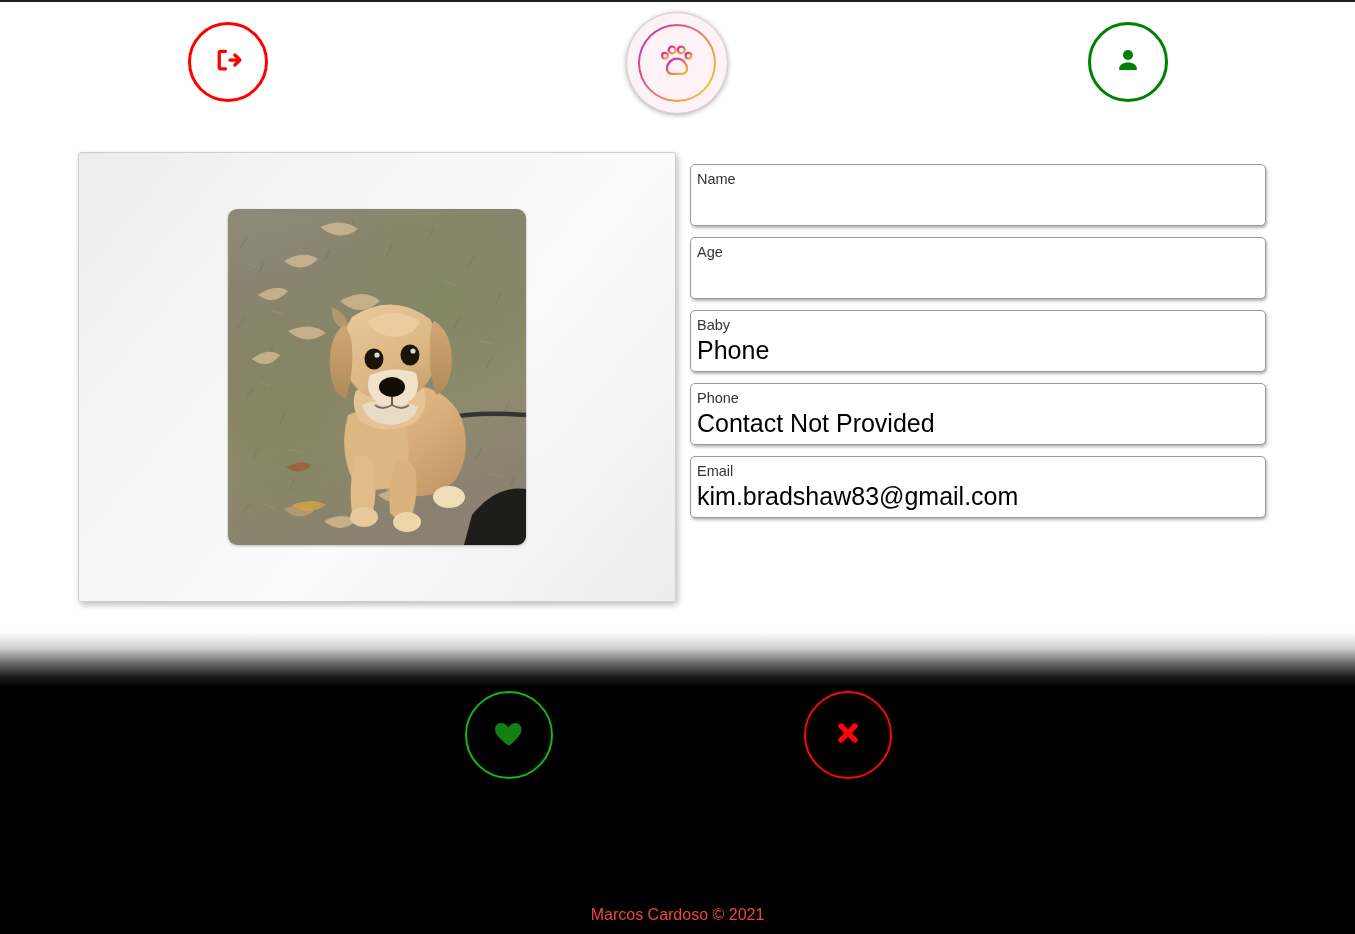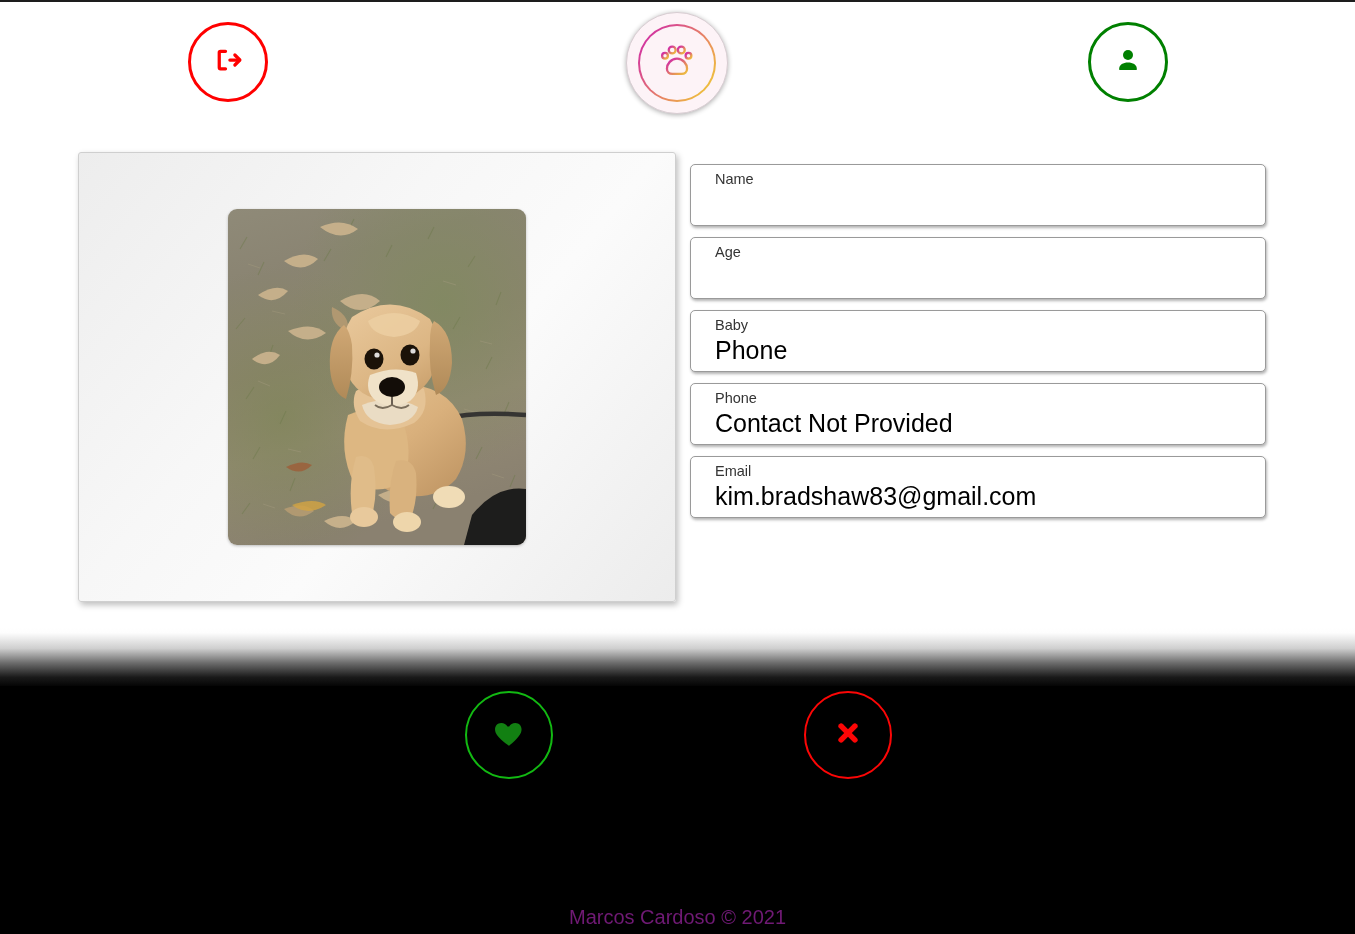--- a/index.html
+++ b/index.html
@@ -156,21 +156,21 @@
   }
 
   .field {
     position: relative;
     height: 62px;
     margin-bottom: 11px;
     background: #ffffff;
     border: 1px solid #9a9a9a;
     border-radius: 5px;
     box-shadow: 1px 2px 3px rgba(0,0,0,0.30);
-    padding: 6px 0 0 24px;
+    padding: 6px 0 0 6px;
     overflow: hidden;
   }
 
   .field-label {
     font-size: 14.5px;
     line-height: 17px;
     color: #343434;
     font-family: "Liberation Sans", sans-serif;
   }
 
@@ -212,22 +212,22 @@
   .footer {
     position: absolute;
     left: 0;
     top: 906px;
     width: 1355px;
     text-align: center;
     z-index: 14;
   }
 
   .footer-text {
-    color: #701a75;
-    font-size: 20px;
+    color: #ef4444;
+    font-size: 16px;
     font-family: "Liberation Sans", sans-serif;
   }
 </style>
 </head>
 <body>
 
 <div class="top-hairline"></div>
 
 <div class="stage-light"></div>
 <div class="fade-band"></div>

